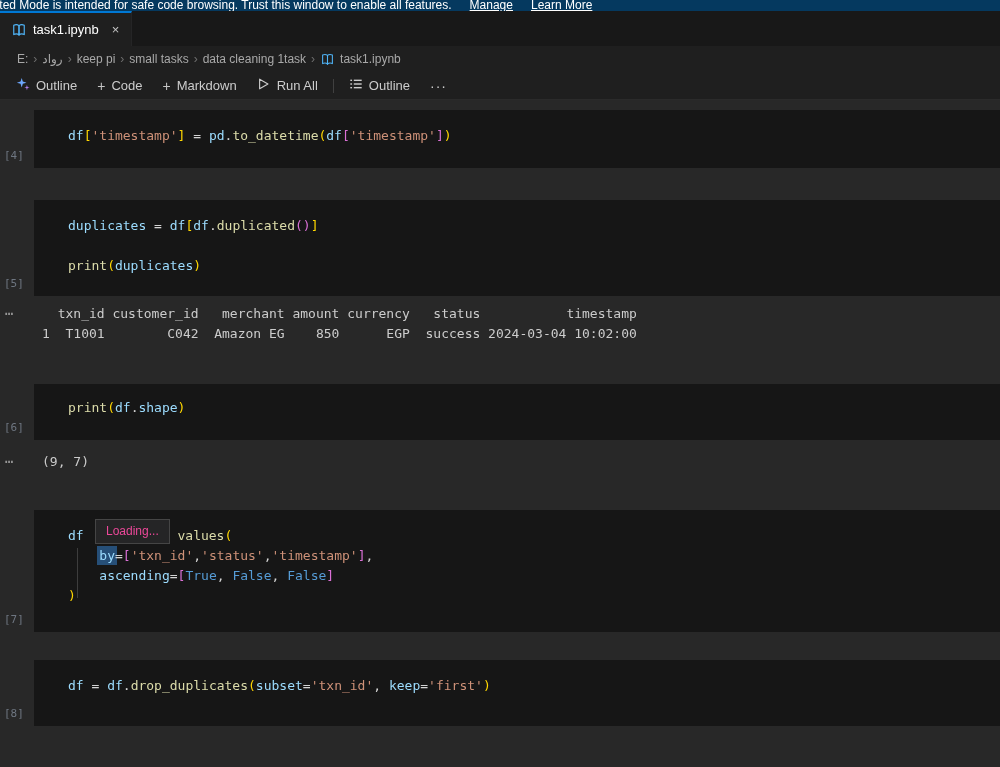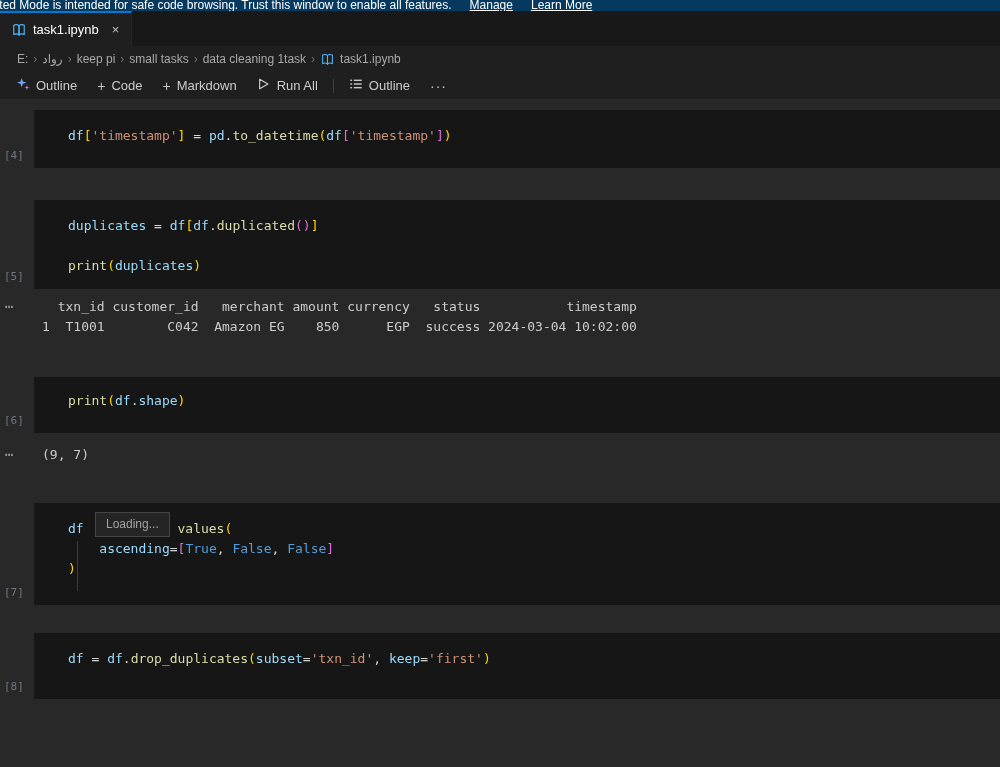--- a/index.html
+++ b/index.html
@@ -72,28 +72,28 @@
   .tok-k  { color:#569CD6; }
   .tok-p  { color:#D4D4D4; }
   .tok-b1 { color:#FFD700; }
   .tok-b2 { color:#DA70D6; }
   .tok-vh { color:#9CDCFE; background:#264F78; box-shadow:0 0 0 2px #264F78; }
   .gap-tok { display:inline-block; height:1px; }
 
   .loading-tip {
     position:absolute; left:61px; top:9px; z-index:5;
     background:#252526; border:1px solid #454545;
-    color:#a3a3a3; font-family:"Liberation Sans", sans-serif; font-size:12px;
+    color:#ec4899; font-family:"Liberation Sans", sans-serif; font-size:12px;
     padding:4px 10px 5px; white-space:nowrap;
   }
   .indent-guide { position:absolute; left:43px; top:38px; width:1px; height:50px; background:#3d3d3d; }
 
   
   .cell-c4 { margin-top:0; }    .cell-c4 .cell-body { padding:16px 3px 22px 34px; }
-  .cell-c5 { margin-top:32px; } .cell-c5 .cell-body { padding:16px 0 13px 34px; }
+  .cell-c5 { margin-top:32px; } .cell-c5 .cell-body { padding:16px 0 20px 34px; }
   .out-o5  { margin-top:8px; }
   .cell-c6 { margin-top:40px; } .cell-c6 .cell-body { padding:14px 0 22px 34px; }
   .out-o6  { margin-top:12px; }
   .cell-c7 { margin-top:38px; } .cell-c7 .cell-body { padding:16px 0 26px 34px; }
   .cell-c8 { margin-top:28px; } .cell-c8 .cell-body { padding:16px 0 30px 34px; }
 
   
   .output-row { display:flex; position:relative; }
   .output-toggle {
     position:absolute; left:5px; top:1px; color:#979797;
@@ -234,20 +234,21 @@
         <span class="output-toggle">⋯</span>
       </div>
       <pre class="output-pre">(9, 7)</pre>
     </div>
     <div class="cell-row cell-c7">
       <div class="gutter">
         <span class="exec-label">[7]</span>
       </div>
       <div class="cell-body">
         <div class="code-line"><span class="tok-v">df</span><span class="tok-p"> </span><span class="gap-tok" style="width: 86px;"></span><span class="tok-f">values</span><span class="tok-b1">(</span></div>
+        <div class="code-line"><span class="tok-p">    </span><span class="tok-vh">by</span><span class="tok-p">=</span><span class="tok-b2">[</span><span class="tok-s">'txn_id'</span><span class="tok-p">,</span><span class="tok-s">'status'</span><span class="tok-p">,</span><span class="tok-s">'timestamp'</span><span class="tok-b2">]</span><span class="tok-p">,</span></div>
         <div class="code-line"><span class="tok-p">    </span><span class="tok-v">ascending</span><span class="tok-p">=</span><span class="tok-b2">[</span><span class="tok-k">True</span><span class="tok-p">, </span><span class="tok-k">False</span><span class="tok-p">, </span><span class="tok-k">False</span><span class="tok-b2">]</span></div>
         <div class="code-line"><span class="tok-b1">)</span></div>
         <div class="indent-guide"></div>
         <div class="loading-tip">Loading...</div>
       </div>
     </div>
     <div class="cell-row cell-c8">
       <div class="gutter">
         <span class="exec-label">[8]</span>
       </div>

